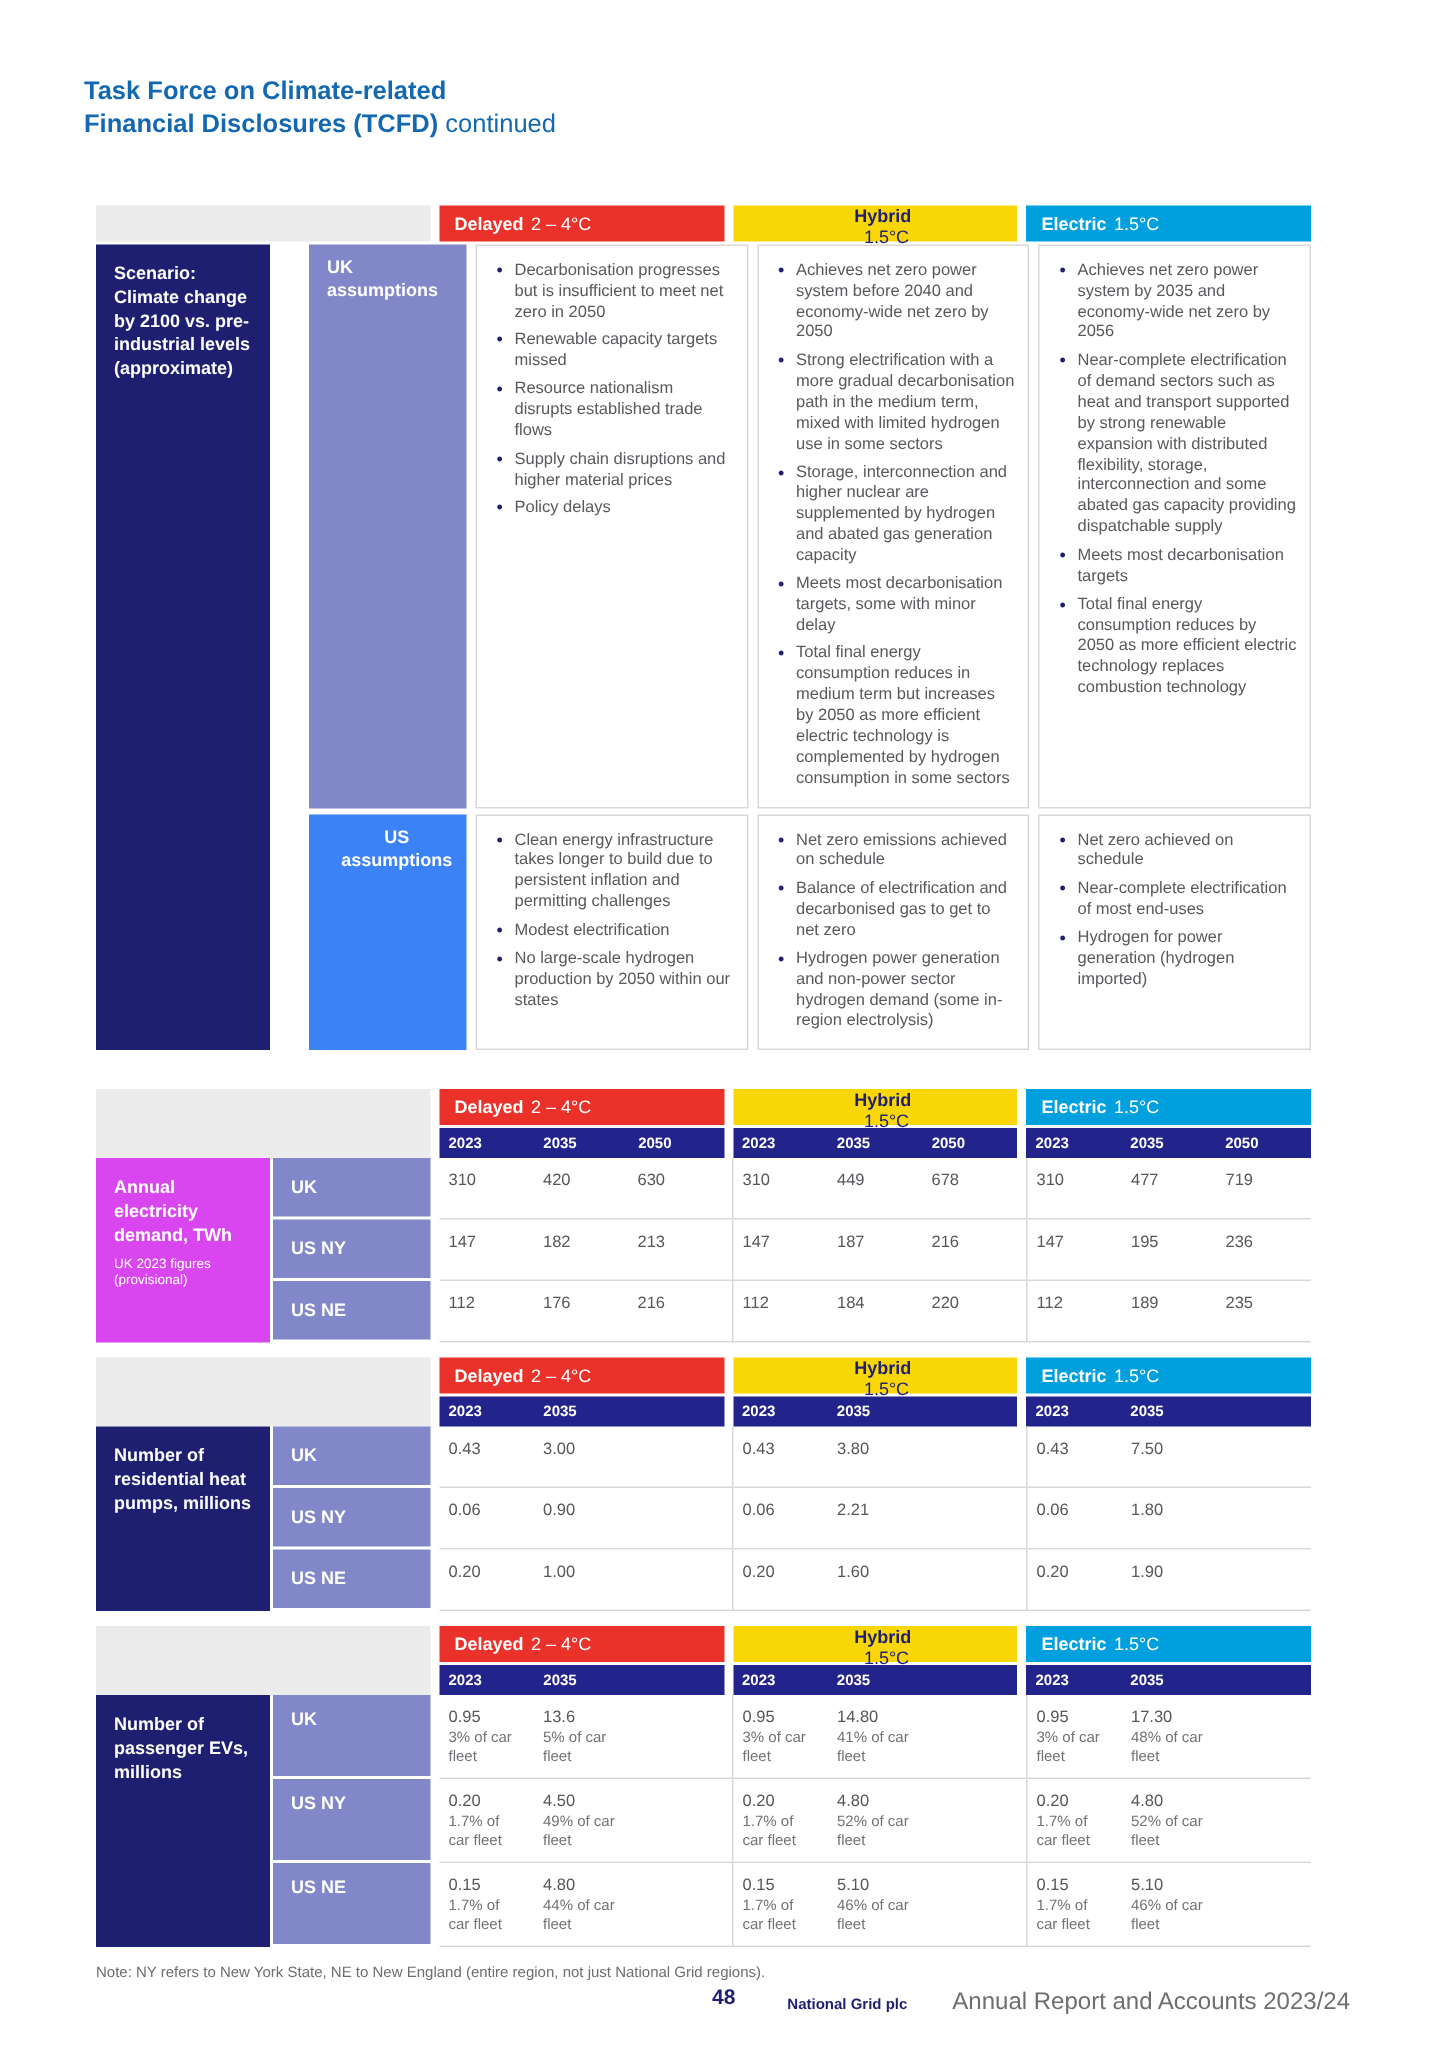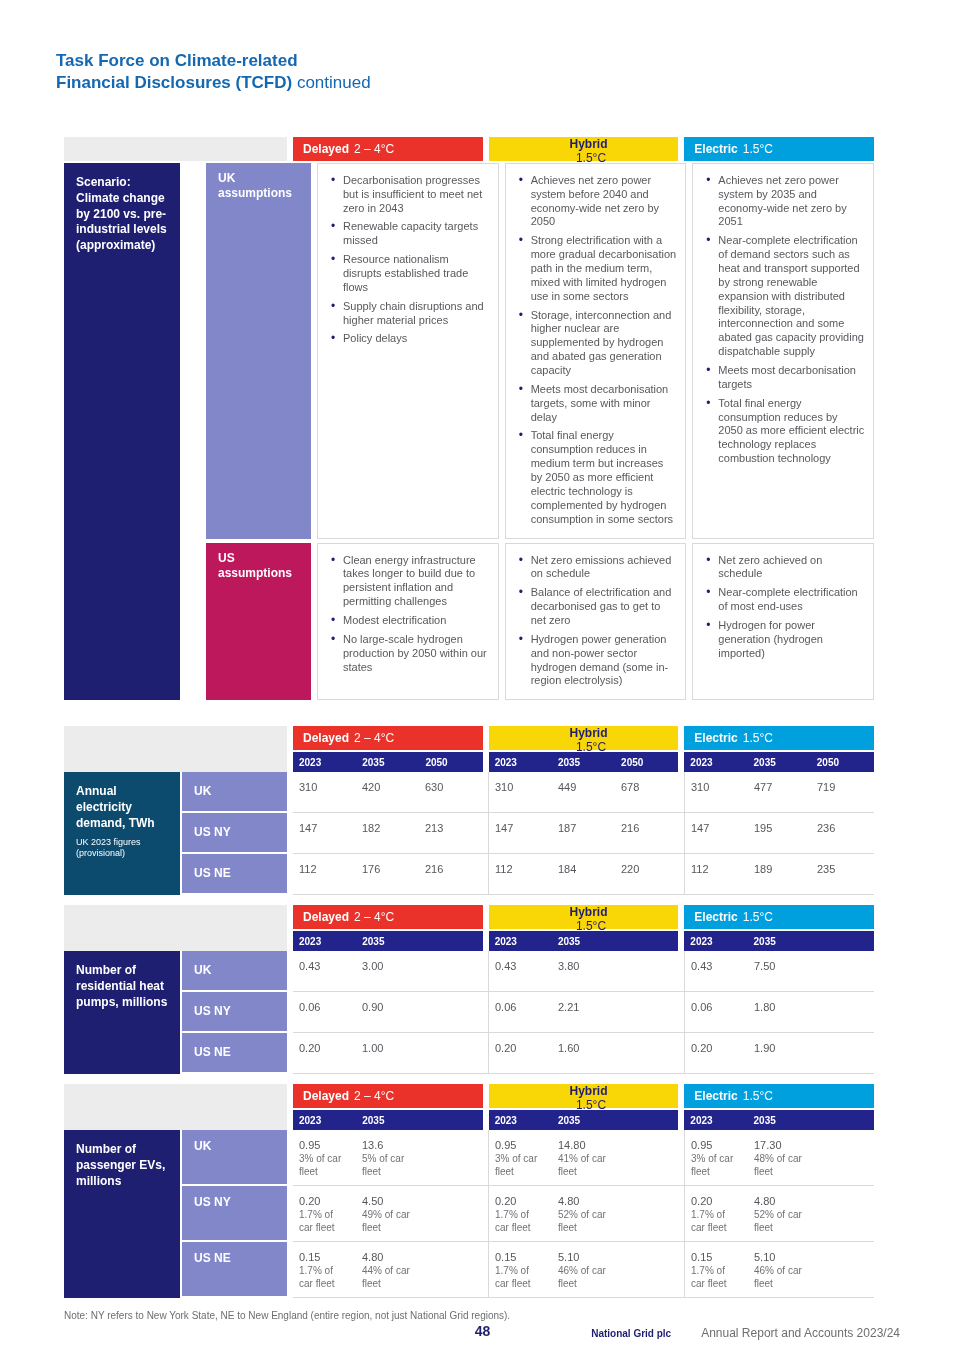--- a/index.html
+++ b/index.html
@@ -56,21 +56,21 @@
   .evcell { padding-left:6px; padding-bottom:6px; }
   .evcell .num { display:block; padding-left:0; }
   .evcell .sub { display:block; font-size:10px; color:#717276; line-height:1.25; margin-top:2px; width:50px; }
 
   .note { margin:12px 0 0 64px; font-size:10px; color:#6d6e71; }
 
   .footer { position:absolute; left:0; right:0; bottom:24px; height:18px; }
   .pagenum { position:absolute; left:50%; transform:translateX(-50%); top:0; font-size:14px; font-weight:bold; color:#1f1f72; }
   .footright { position:absolute; right:65px; top:3px; display:flex; gap:30px; align-items:baseline; }
   .company { font-size:10px; font-weight:bold; color:#1f1f72; }
-  .report { font-size:12px; color:#6d6e71; }
+  .report { font-size:16px; color:#6d6e71; }
 </style>
 </head>
 <body>
 
 <div class="sheet">
 
   <h1 class="page-title">
     <span>Task Force on Climate-related</span><br>
     <span>Financial Disclosures (TCFD)</span><span class="cont"> continued</span>
   </h1>
@@ -98,49 +98,49 @@
     <div class="tbody">
       <div class="left-navy" style="background-color: rgb(31, 31, 114);">
         <div>Scenario: Climate change by 2100 vs. pre-industrial levels (approximate)</div>
       </div>
       <div class="rows-col">
         <div class="arow arow-uk">
           <div class="alabel" style="background-color: rgb(129, 135, 200);">UK assumptions</div>
           <div class="acell">
             <ul>
 
-            <li>Decarbonisation progresses but is insufficient to meet net zero in 2043</li>
+            <li>Decarbonisation progresses but is insufficient to meet net zero in 2050</li>
                 <li>Renewable capacity targets missed</li>
                 <li>Resource nationalism disrupts established trade flows</li>
                 <li>Supply chain disruptions and higher material prices</li>
                 <li>Policy delays</li>
               </ul>
           </div>
           <div class="acell">
             <ul>
 
             <li>Achieves net zero power system before 2040 and economy-wide net zero by 2050</li>
                 <li>Strong electrification with a more gradual decarbonisation path in the medium term, mixed with limited hydrogen use in some sectors</li>
                 <li>Storage, interconnection and higher nuclear are supplemented by hydrogen and abated gas generation capacity</li>
                 <li>Meets most decarbonisation targets, some with minor delay</li>
                 <li>Total final energy consumption reduces in medium term but increases by 2050 as more efficient electric technology is complemented by hydrogen consumption in some sectors</li>
               </ul>
           </div>
           <div class="acell">
             <ul>
 
-            <li>Achieves net zero power system by 2035 and economy-wide net zero by 2051</li>
+            <li>Achieves net zero power system by 2035 and economy-wide net zero by 2056</li>
                 <li>Near-complete electrification of demand sectors such as heat and transport supported by strong renewable expansion with distributed flexibility, storage, interconnection and some abated gas capacity providing dispatchable supply</li>
                 <li>Meets most decarbonisation targets</li>
                 <li>Total final energy consumption reduces by 2050 as more efficient electric technology replaces combustion technology</li>
               </ul>
           </div>
         </div>
         <div class="arow arow-us">
-          <div class="alabel" style="background-color: #be185d;">US assumptions</div>
+          <div class="alabel" style="background-color: #3b82f6; text-align: center;">US assumptions</div>
           <div class="acell">
             <ul>
 
             <li>Clean energy infrastructure takes longer to build due to persistent inflation and permitting challenges</li>
                 <li>Modest electrification</li>
                 <li>No large-scale hydrogen production by 2050 within our states</li>
               </ul>
           </div>
           <div class="acell">
             <ul>
@@ -197,21 +197,21 @@
           <div class="year-bar" style="background-color: rgb(35, 35, 140);">
 
           <span class="yr">2023</span>
               <span class="yr">2035</span>
               <span class="yr">2050</span>
             </div>
         </div>
       </div>
     </div>
     <div class="tbody">
-      <div class="left-navy" style="background-color: #0c4a6e;">
+      <div class="left-navy" style="background-color: #d946ef;">
         <div>Annual electricity demand, TWh</div>
         <div class="subtitle">UK 2023 figures (provisional)</div>
       </div>
       <div class="rows-col">
         <div class="drow">
           <div class="alabel" style="background-color: rgb(129, 135, 200);">UK</div>
           <div class="dgroups">
             <div class="dt-group">
 
             <span class="num">310</span>

